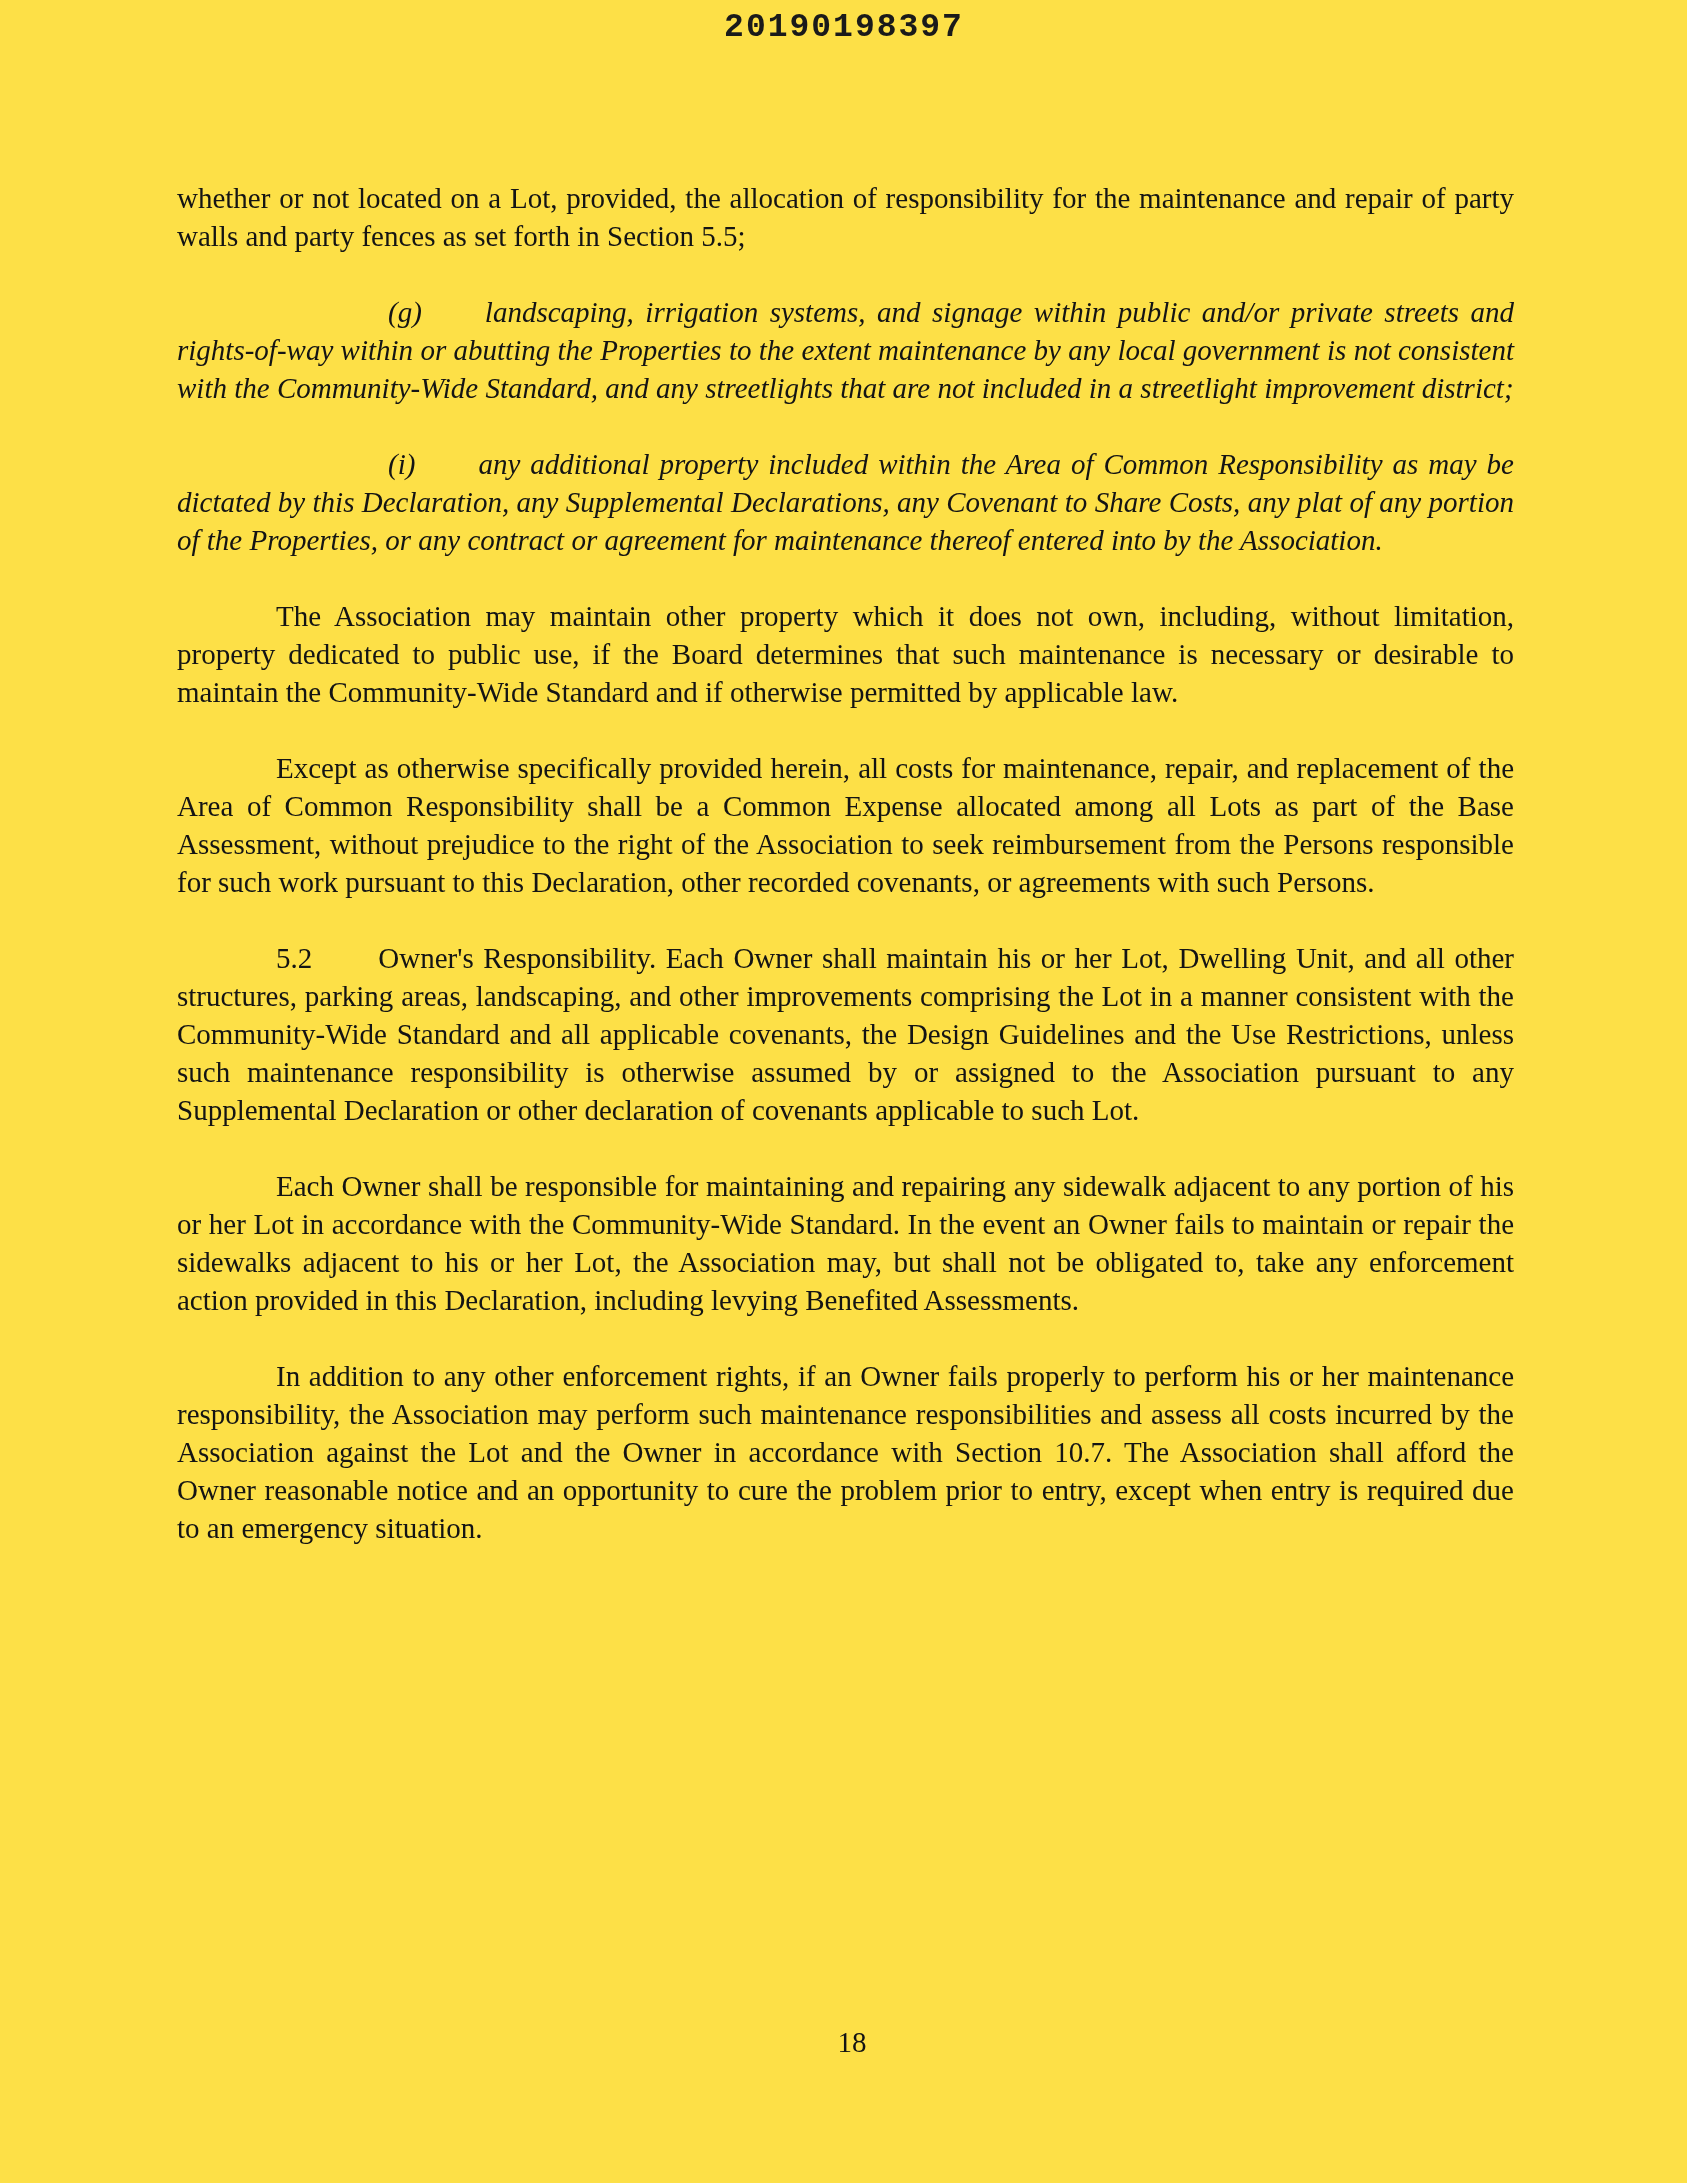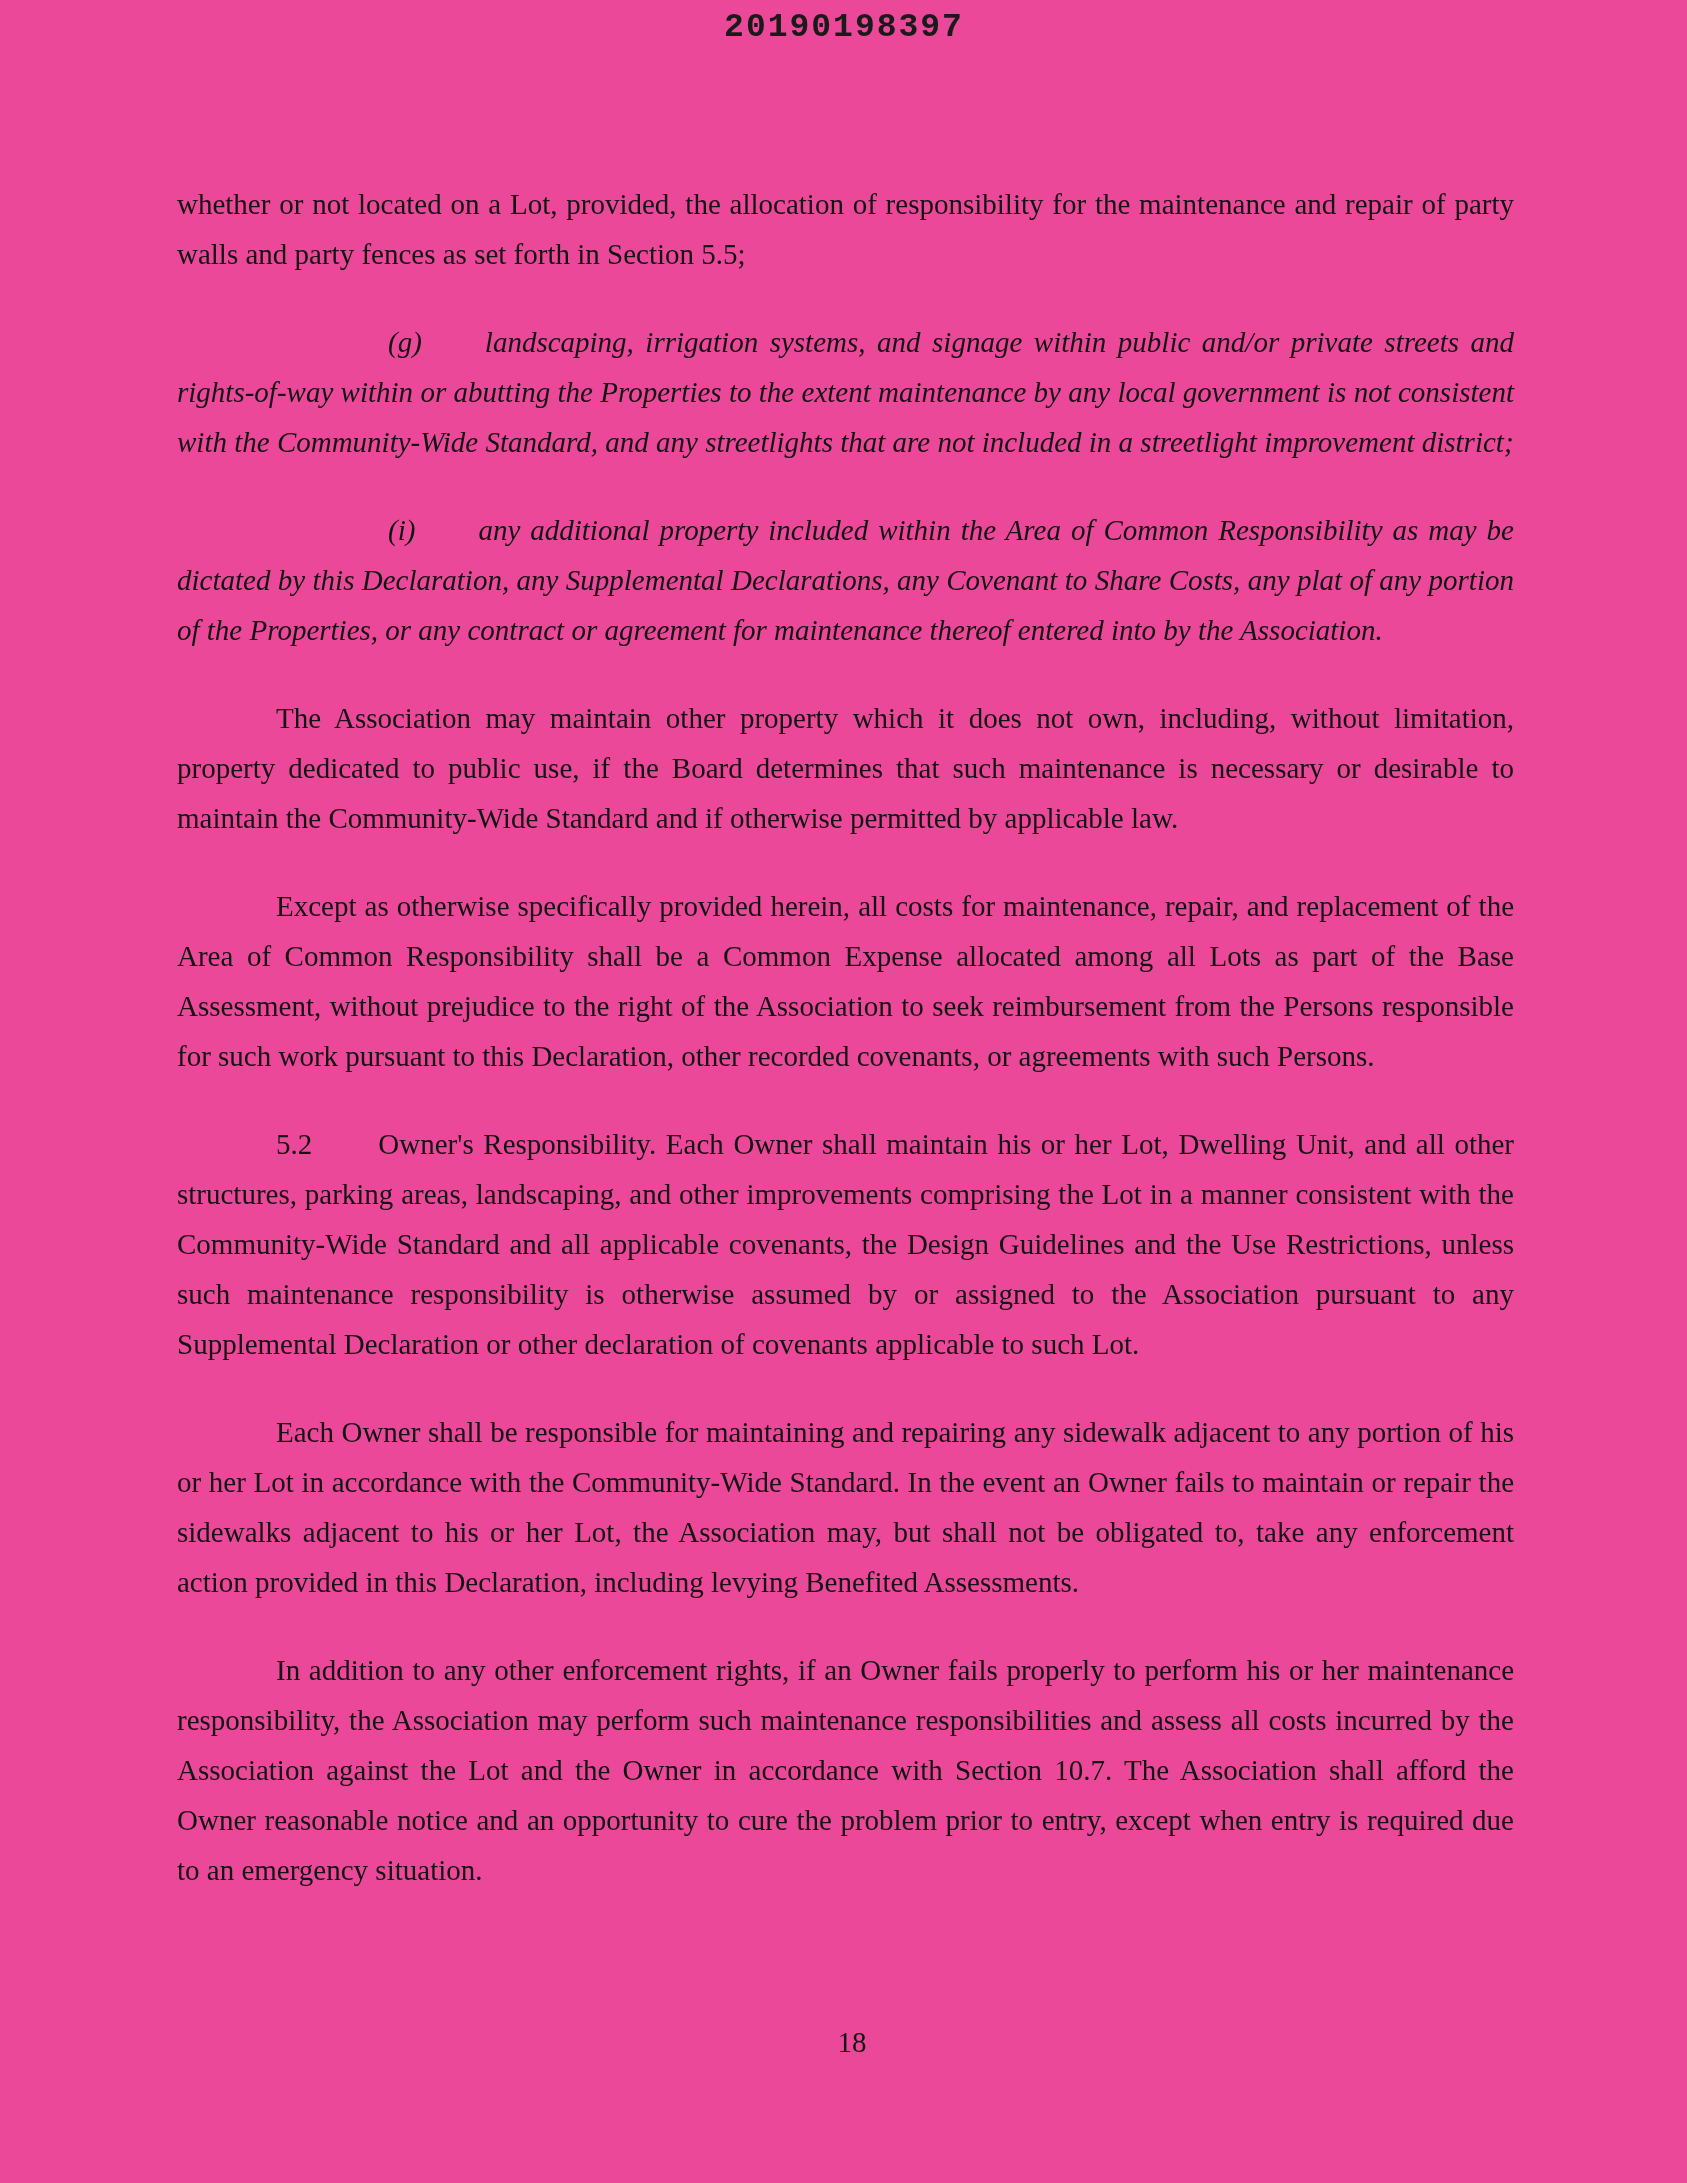--- a/index.html
+++ b/index.html
@@ -7,41 +7,41 @@
   body {
     width: 1688px;
     height: 2183px;
     position: relative;
     font-family: "Liberation Serif", serif;
     color: #141414;
   }
   .page {
     position: absolute;
     inset: 0;
-    background: #ec4899;
+    background: #fde047;
   }
   .doc-header {
     position: absolute;
     top: 9.2px;
     left: 0;
     right: 0;
     text-align: center;
     font-family: "Liberation Mono", "DejaVu Sans Mono", monospace;
     font-weight: bold;
     font-size: 33px;
     letter-spacing: 2px;
     color: #1a1a1a;
   }
   .content {
     position: absolute;
     top: 179px;
     left: 177px;
     width: 1337px;
     font-size: 29px;
-    line-height: 50px;
+    line-height: 38px;
     text-align: justify;
     color: #141414;
   }
   .para { margin-bottom: 38px; text-indent: 99px; }
   .para.no-indent { text-indent: 0; }
   .para.lettered { text-indent: 211px; font-style: italic; }
   .tab { display: inline-block; width: 63px; }
   .tab-sm { display: inline-block; width: 66px; }
   .section-number { }
   .section-heading { }

